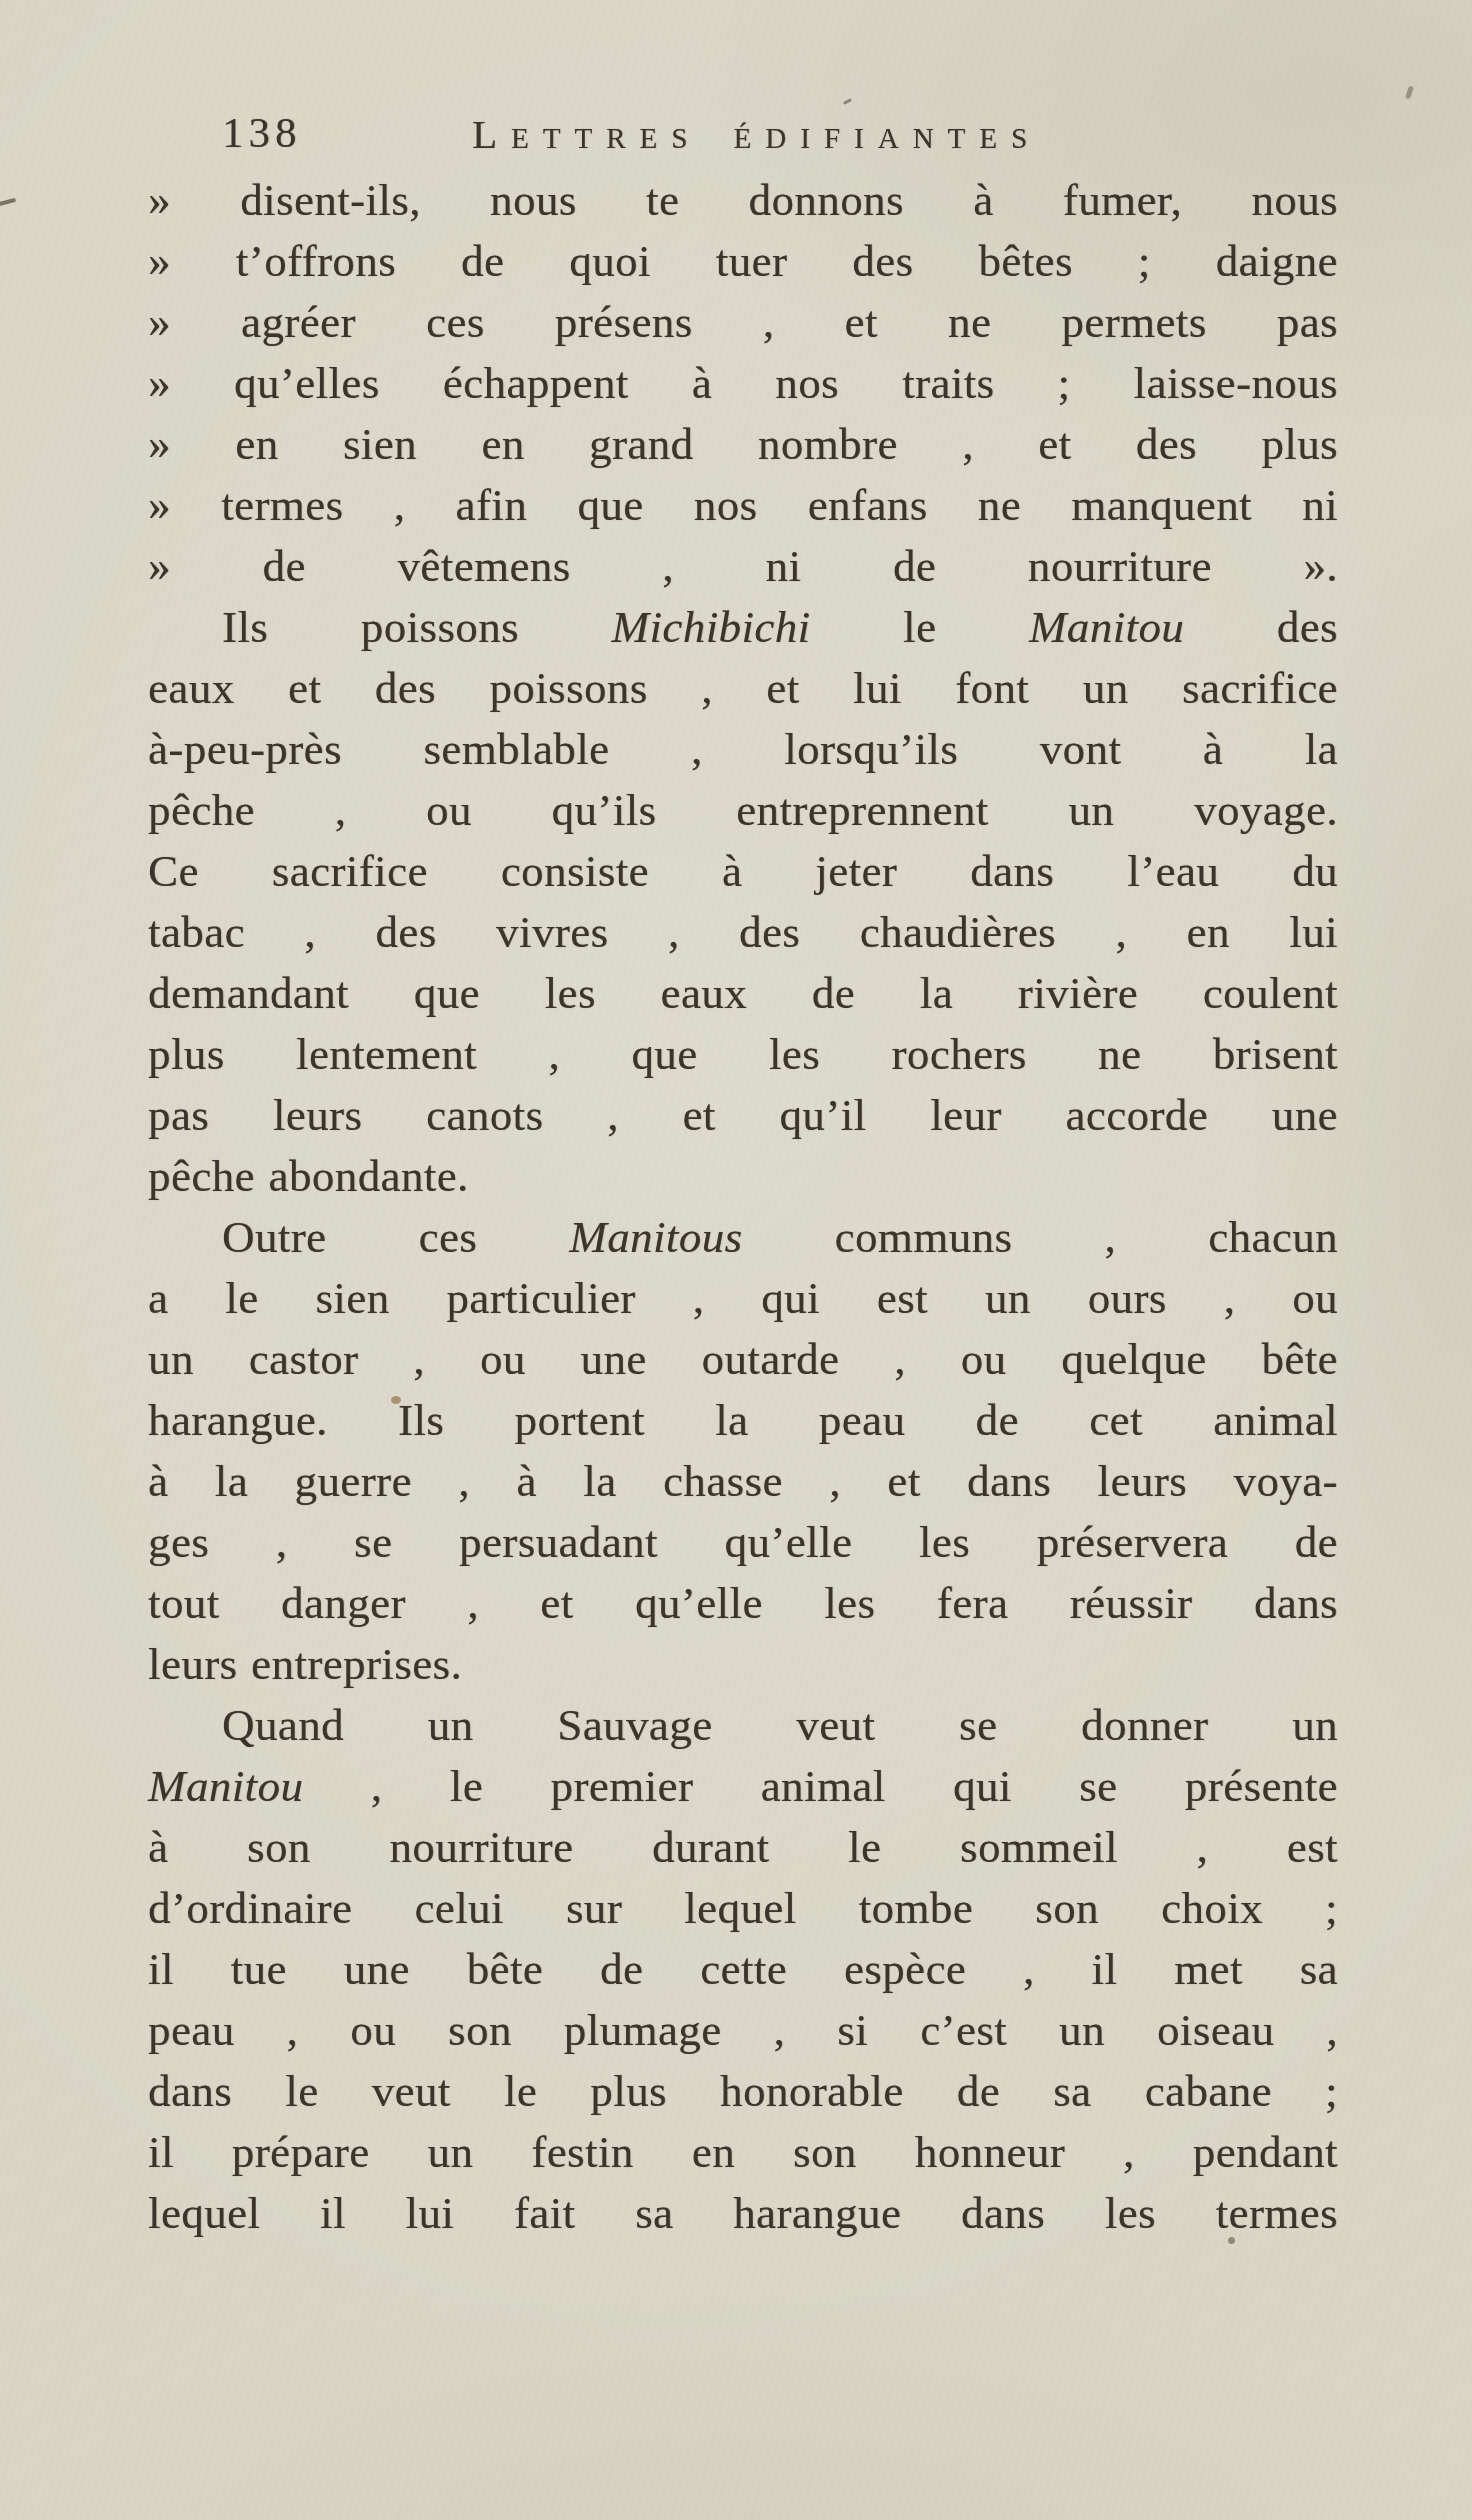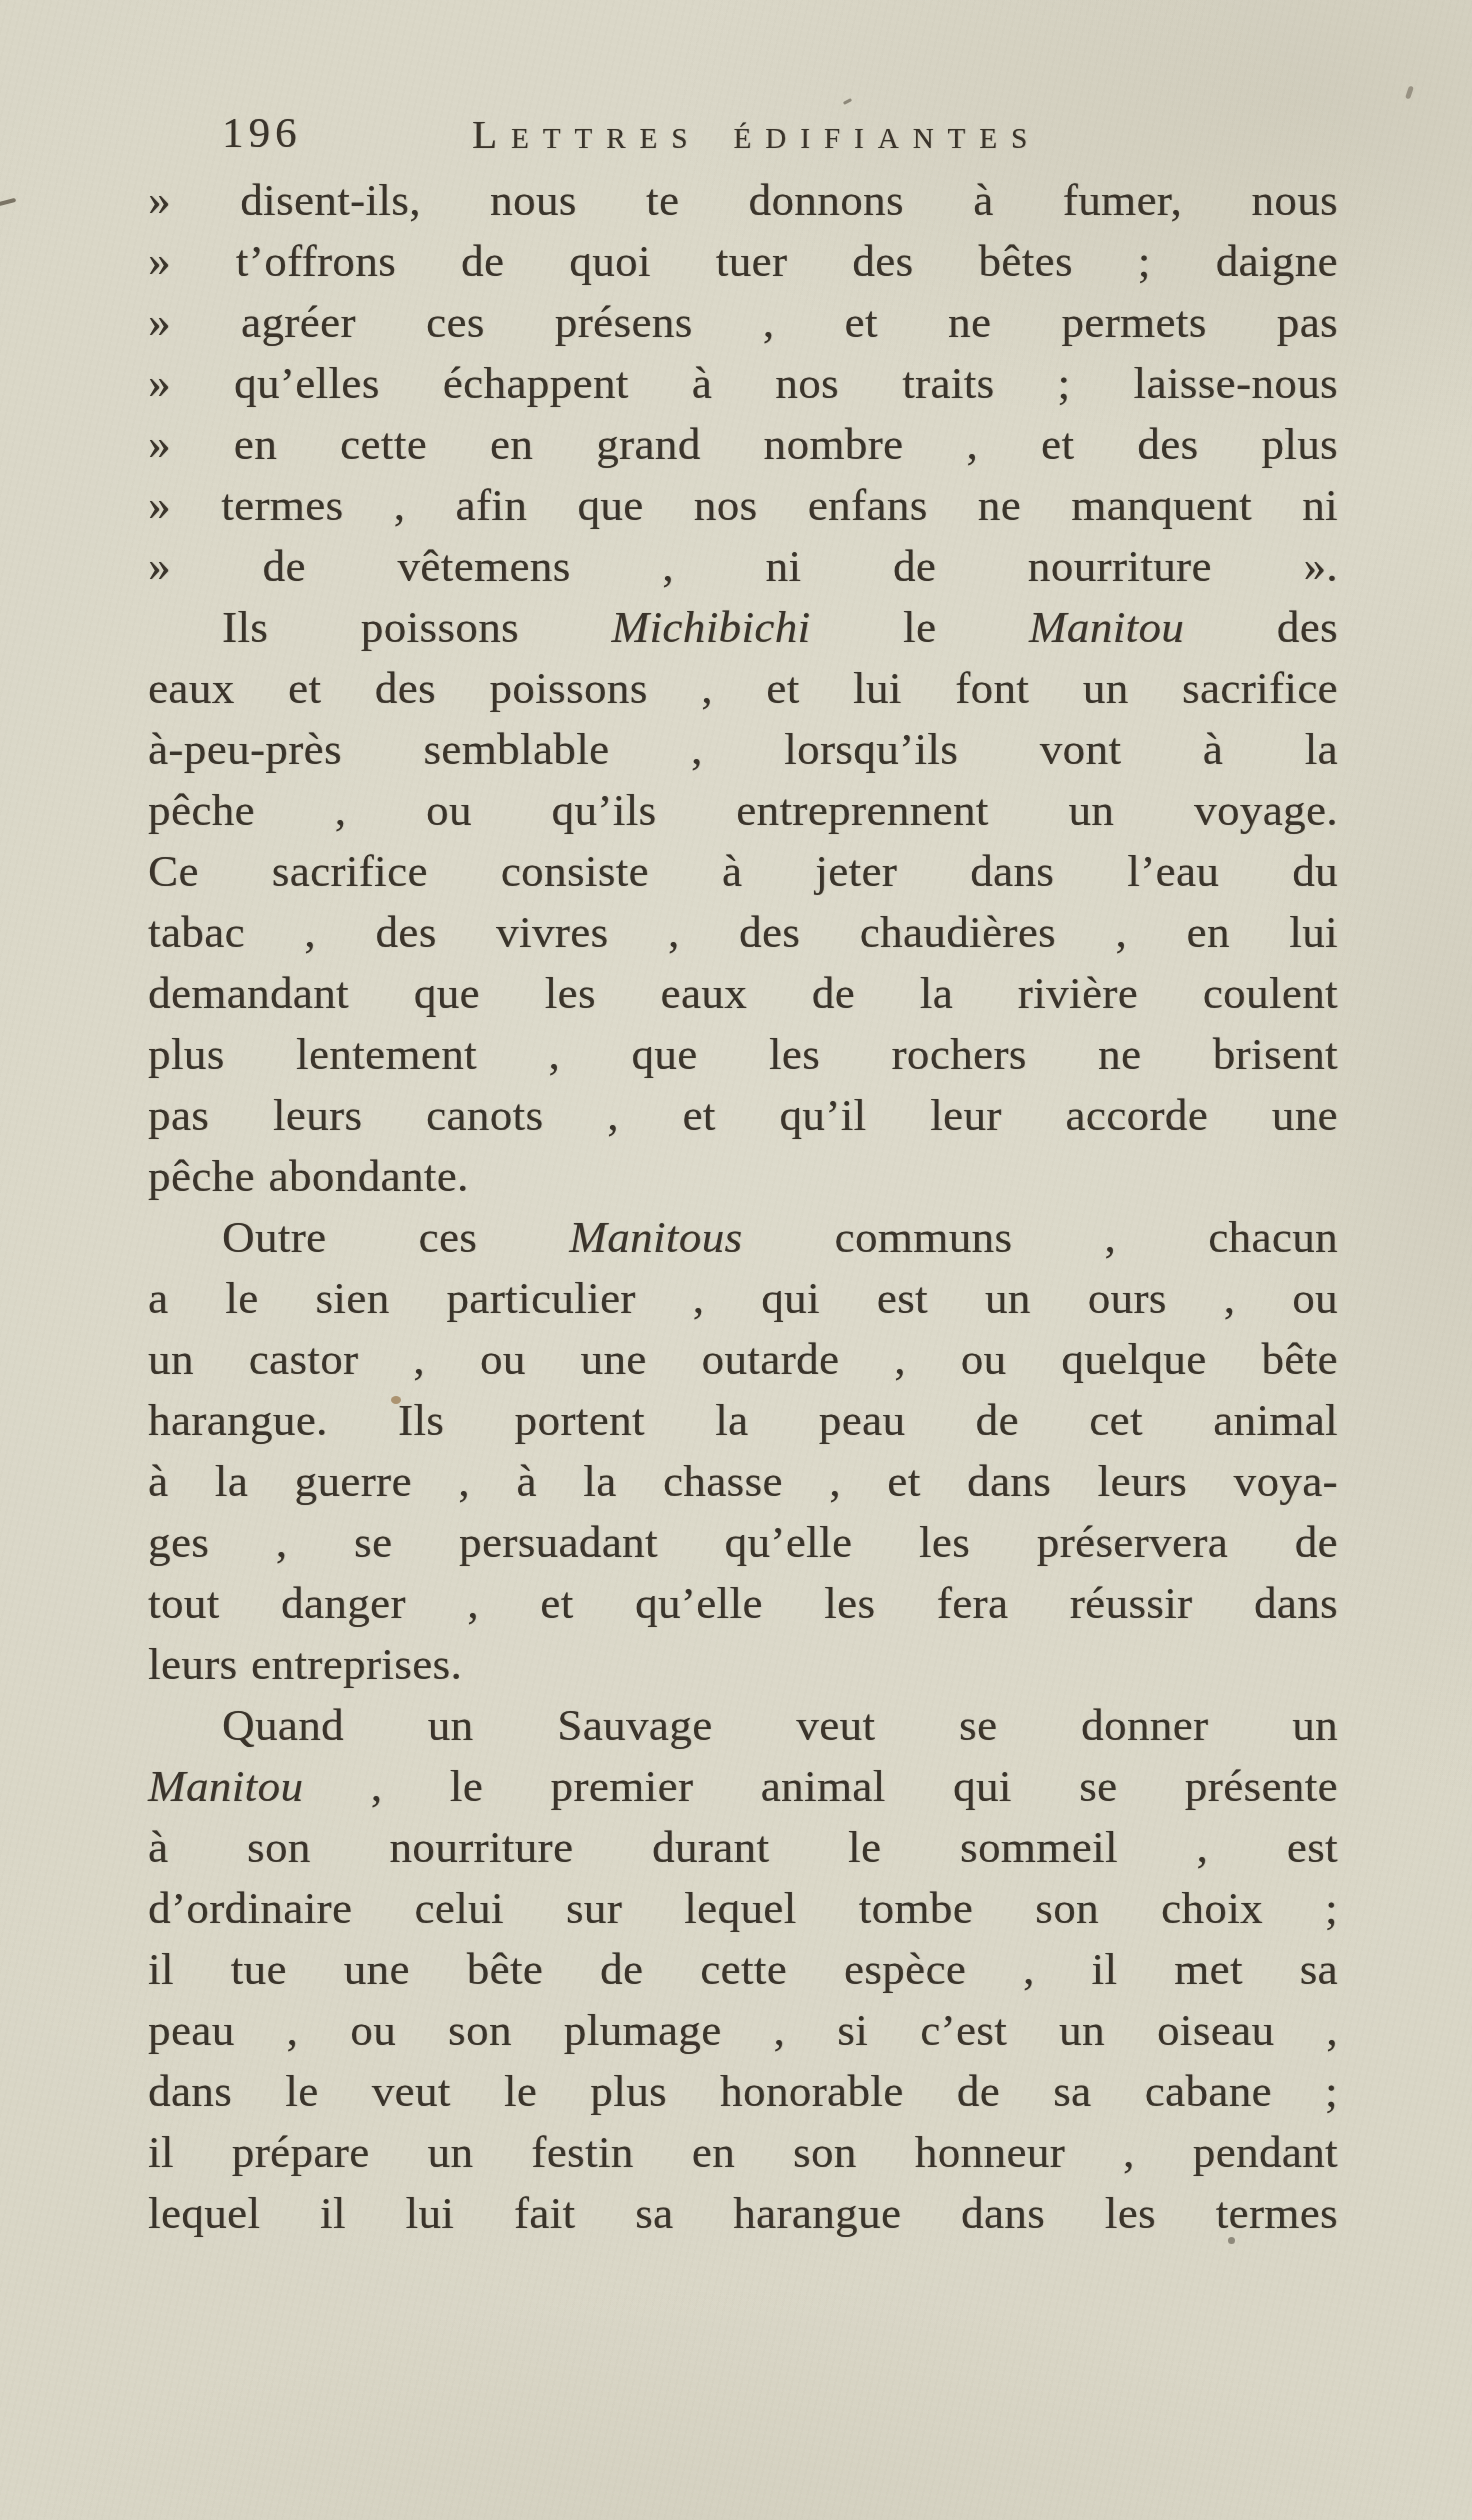--- a/index.html
+++ b/index.html
@@ -88,30 +88,30 @@
 
 <div class="page">
   <span class="speck speck-dash-left"></span>
   <span class="speck speck-top-mid"></span>
   <span class="speck speck-top-right"></span>
   <span class="speck speck-ink-fleck"></span>
   <span class="speck speck-bottom"></span>
 
   <div class="text-block">
     <div class="header">
-      <span class="pgnum">196</span>
+      <span class="pgnum">138</span>
       <span class="running-title">Lettres édifiantes</span>
     </div>
     <div class="body-text">
         <div class="para">
           <div class="line"><span>» disent-ils, nous te donnons à fumer, nous</span></div>
           <div class="line"><span>» t’offrons de quoi tuer des bêtes ; daigne</span></div>
           <div class="line"><span>» agréer ces présens , et ne permets pas</span></div>
           <div class="line"><span>» qu’elles échappent à nos traits ; laisse-nous</span></div>
-          <div class="line"><span>» en cette en grand nombre , et des plus</span></div>
+          <div class="line"><span>» en sien en grand nombre , et des plus</span></div>
           <div class="line"><span>» termes , afin que nos enfans ne manquent ni</span></div>
           <div class="line"><span>» de vêtemens , ni de nourriture ».</span></div>
         </div>
         <div class="para">
           <div class="line ind"><span>Ils poissons </span><span class="it">Michibichi</span><span> le </span><span class="it">Manitou</span><span> des</span></div>
           <div class="line"><span>eaux et des poissons , et lui font un sacrifice</span></div>
           <div class="line"><span>à-peu-près semblable , lorsqu’ils vont à la</span></div>
           <div class="line"><span>pêche , ou qu’ils entreprennent un voyage.</span></div>
           <div class="line"><span>Ce sacrifice consiste à jeter dans l’eau du</span></div>
           <div class="line"><span>tabac , des vivres , des chaudières , en lui</span></div>

